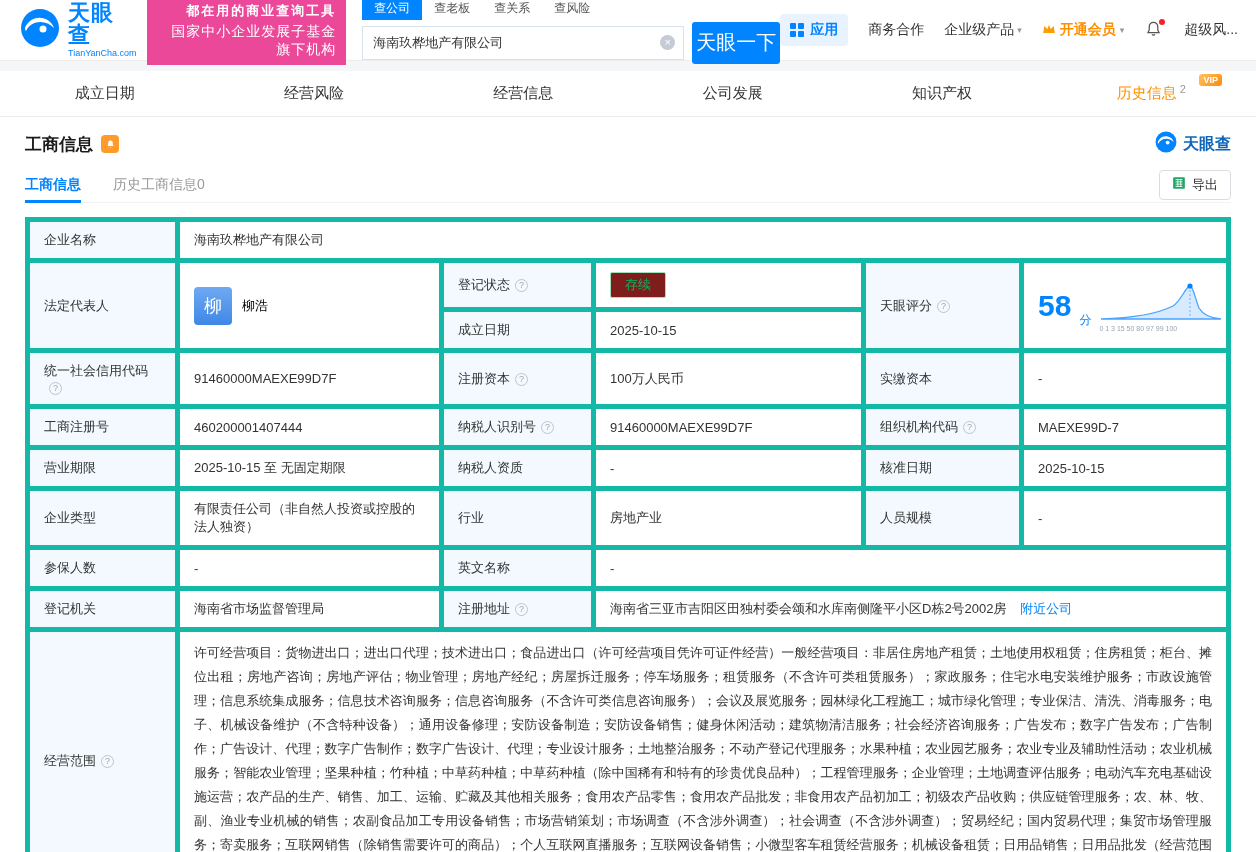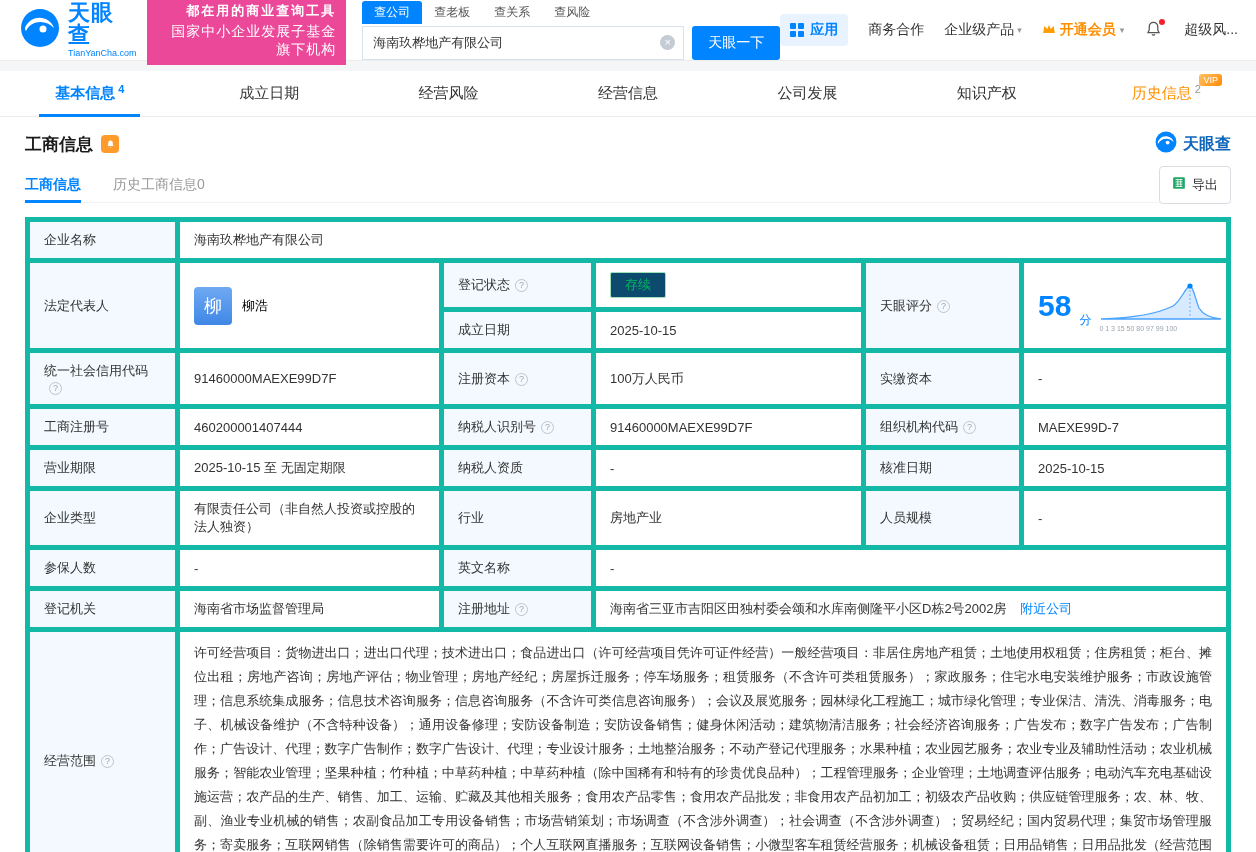--- a/index.html
+++ b/index.html
@@ -22,22 +22,22 @@
   .search { margin-left:16px; }
   .search-tabs { display:flex; align-items:flex-end; }
   .search-tab { font-size:12px; color:#555; padding:3px 12px; cursor:pointer; }
   .search-tab.active { background:#0084ff; color:#fff; border-radius:3px 3px 0 0; font-weight:normal; }
   .search-row { display:flex; align-items:center; margin-top:2px; }
   .search-box { width:322px; height:34px; border:1px solid #d8e2ec; display:flex; align-items:center; background:#fff; }
   .search-box input { border:none; outline:none; flex:1; height:100%; font-size:13px; padding:0 10px; color:#333;
     font-family:"Liberation Sans","DejaVu Sans",sans-serif; }
   .clear-icon { width:15px; height:15px; border-radius:50%; background:#c4cbd4; color:#fff; font-size:11px;
     line-height:14px; text-align:center; margin-right:8px; cursor:pointer; }
-  .search-btn { width:88px; height:34px; margin-left:8px; background:#0084ff; color:#fff; border:none;
-    border-radius:3px; font-size:14px; cursor:pointer; font-family:inherit; }
+  .search-btn { width:88px; height:42px; margin-left:8px; background:#0084ff; color:#fff; border:none;
+    border-radius:3px; font-size:20px; cursor:pointer; font-family:inherit; }
 
   .hnav { margin-left:auto; display:flex; align-items:center; gap:20px; font-size:14px; white-space:nowrap; }
   .app-chip { background:#e9f3ff; color:#0084ff; border-radius:4px; padding:7px 10px; display:flex;
     align-items:center; gap:6px; font-weight:bold; cursor:pointer; }
   .grid-icon { display:inline-grid; grid-template-columns:6px 6px; grid-gap:2px; }
   .grid-icon i { width:6px; height:6px; background:#0084ff; border-radius:1px; }
   .hnav-item { cursor:pointer; color:#333; display:flex; align-items:center; gap:3px; }
   .caret { font-size:9px; color:#999; }
   .member { color:#ff8f00; font-weight:bold; display:flex; align-items:center; gap:4px; cursor:pointer; }
   .bell-wrap { position:relative; cursor:pointer; width:20px; height:20px; }
@@ -49,52 +49,52 @@
   
   .tabbar { display:flex; height:46px; border-bottom:1px solid #e9ecef; }
   .tab { flex:1; display:flex; align-items:center; justify-content:center; font-size:15px; color:#333;
     position:relative; cursor:pointer; }
   .tab .badge { font-size:11px; margin-left:3px; transform:translateY(-5px); color:#0084ff; }
   .tab.active { color:#0084ff; font-weight:bold; }
   .tab.active::after { content:""; position:absolute; bottom:-1px; left:22%; width:56%; height:3px; background:#0084ff; }
   .tab.history { color:#ff9000; }
   .tab.history .badge { color:#999; }
   .vip-tag { position:absolute; top:3px; right:34px; background:linear-gradient(135deg,#ffc266,#ff8a00);
-    color:#fff; font-size:9px; font-weight:normal; padding:1px 4px; border-radius:3px; }
+    color:#fff; font-size:9px; font-weight:bold; padding:1px 4px; border-radius:3px; }
 
   
   .content { padding:14px 25px 0; }
   .section-head { display:flex; align-items:center; }
   .section-title { font-size:17px; font-weight:bold; color:#1a1a1a; }
   .sub-bell { margin-left:8px; width:18px; height:18px; background:#ff9b2a; border-radius:4px;
     display:flex; align-items:center; justify-content:center; cursor:pointer; }
   .watermark { margin-left:auto; display:flex; align-items:center; gap:6px; }
   .watermark-text { font-size:16px; font-weight:bold; color:#0e65b8; }
 
   .subtabs { display:flex; align-items:center; height:36px; margin-top:10px; border-bottom:1px solid #f0f2f5; }
   .subtab { font-size:14px; color:#999; margin-right:32px; height:100%; display:flex; align-items:center;
     position:relative; cursor:pointer; }
   .subtab.active { color:#0084ff; font-weight:bold; }
   .subtab.active::after { content:""; position:absolute; bottom:-1px; left:0; width:100%; height:3px; background:#0084ff; }
-  .export-btn { margin-left:auto; display:flex; align-items:center; gap:6px; height:38px; padding:12px 12px;
+  .export-btn { margin-left:auto; display:flex; align-items:center; gap:6px; height:30px; padding:12px 12px;
     background:#fff; border:1px solid #d9dde2; border-radius:4px; font-size:13px; color:#333; cursor:pointer;
     font-family:inherit; }
 
   
   table.info { width:100%; border-collapse:collapse; margin-top:14px; table-layout:fixed; }
   table.info td { border:5px solid #14b8a6; font-size:13px; color:#333; padding:9px 14px; vertical-align:middle;
     overflow-wrap:break-word; }
   td.lbl { background:#f3f9fe; color:#444; }
   .help { display:inline-block; width:13px; height:13px; line-height:11px; text-align:center; border:1px solid #b9c6d2;
     border-radius:50%; color:#9aa8b5; font-size:9px; margin-left:5px; vertical-align:1px; cursor:pointer; }
   .rep { display:flex; align-items:center; gap:10px; }
   .avatar { width:38px; height:38px; border-radius:4px; background:linear-gradient(180deg,#6fa9f2,#3f87e6);
     color:#fff; font-size:18px; display:flex; align-items:center; justify-content:center; cursor:pointer; }
   .rep a { color:#000000; font-size:13px; }
-  .status-badge { display:inline-block; padding:3px 14px; background:#0c4a6e; border:1px solid #9fdfba;
+  .status-badge { display:inline-block; padding:3px 14px; background:#7f1d1d; border:1px solid #9fdfba;
     border-radius:2px; color:#00b561; font-size:13px; }
   .score-wrap { display:flex; align-items:center; gap:8px; cursor:pointer; }
   .score-num { font-size:30px; font-weight:bold; color:#0084ff; line-height:1; }
   .score-unit { font-size:12px; color:#0084ff; align-self:flex-end; margin-bottom:3px; }
   .score-chart { width:124px; }
   .ticks { font-size:7px; color:#9aa5b1; display:flex; justify-content:space-between; margin-top:1px;
     white-space:pre; }
   .addr-link { color:#0084ff; margin-left:10px; cursor:pointer; }
   td.scope-val { line-height:1.85; text-align:justify; padding:10px 16px; }
 </style>
@@ -167,24 +167,20 @@
         </svg>
       <span class="red-dot"></span>
     </span>
     <span class="trunc">超级风...</span>
   </div>
 </div>
 
 <div class="strip"></div>
 
 <div class="tabbar">
-  <div class="tab active">
-    <span>基本信息</span>
-    <span class="badge">4</span>
-  </div>
   <div class="tab">
     <span>成立日期</span>
   </div>
   <div class="tab">
     <span>经营风险</span>
   </div>
   <div class="tab">
     <span>经营信息</span>
   </div>
   <div class="tab">

